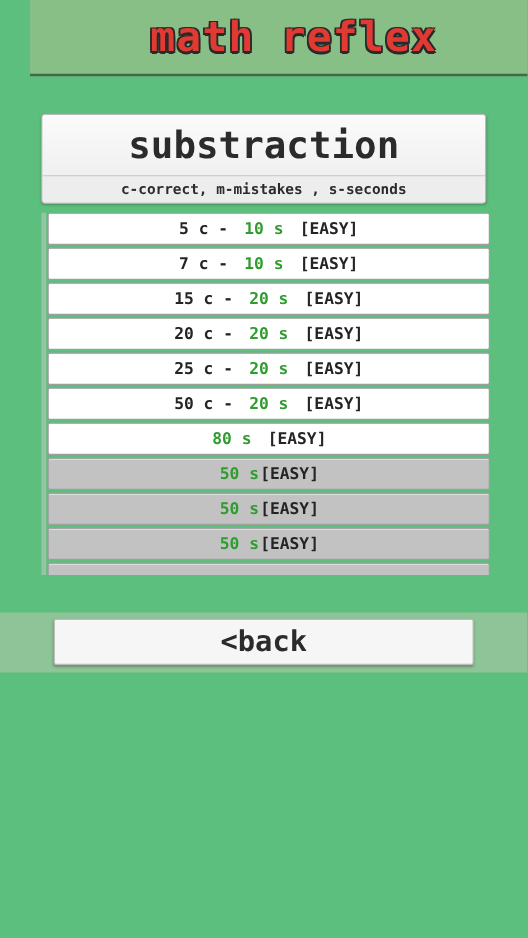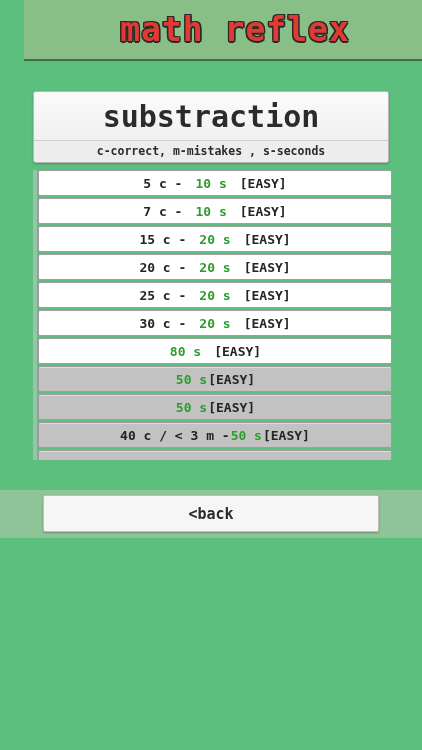--- a/index.html
+++ b/index.html
@@ -137,21 +137,21 @@
     width: 336px;
     height: 37px;
     background: #f7f6f6;
     border: 1px solid #bdbdbd;
     border-radius: 2px;
     box-sizing: border-box;
     box-shadow: 0 1px 2px rgba(0,0,0,0.25);
     display: flex;
     align-items: center;
     justify-content: center;
-    font-size: 15px;
+    font-size: 23px;
     font-weight: bold;
     color: #2b2b2b;
     cursor: pointer;
   }
 </style>
 </head>
 <body style="background: rgb(92, 191, 125);">
 
 <div id="app-header">
   <div id="app-title">math reflex</div>
@@ -184,38 +184,37 @@
         <span>20 c - </span>
         <span class="seconds">20 s</span>
         <span class="easy-tag"> [EASY]</span>
       </div>
       <div class="level-row pink">
         <span>25 c - </span>
         <span class="seconds">20 s</span>
         <span class="easy-tag"> [EASY]</span>
       </div>
       <div class="level-row pink">
-        <span>30 c - </span>
+        <span>50 c - </span>
         <span class="seconds">20 s</span>
         <span class="easy-tag"> [EASY]</span>
       </div>
       <div class="level-row pink">
         <span class="seconds">80 s</span>
         <span class="easy-tag"> [EASY]</span>
       </div>
       <div class="level-row gray">
         <span class="seconds">50 s</span>
         <span class="easy-tag"> [EASY]</span>
       </div>
       <div class="level-row gray">
         <span class="seconds">50 s</span>
         <span class="easy-tag"> [EASY]</span>
       </div>
       <div class="level-row gray">
-        <span>40 c /  &lt; 3 m - </span>
         <span class="seconds">50 s</span>
         <span class="easy-tag"> [EASY]</span>
       </div>
       <div class="level-row gray">
         <span></span>
         <span class="seconds"></span>
         <span class="easy-tag"></span>
       </div>
     </div>
 </div>

